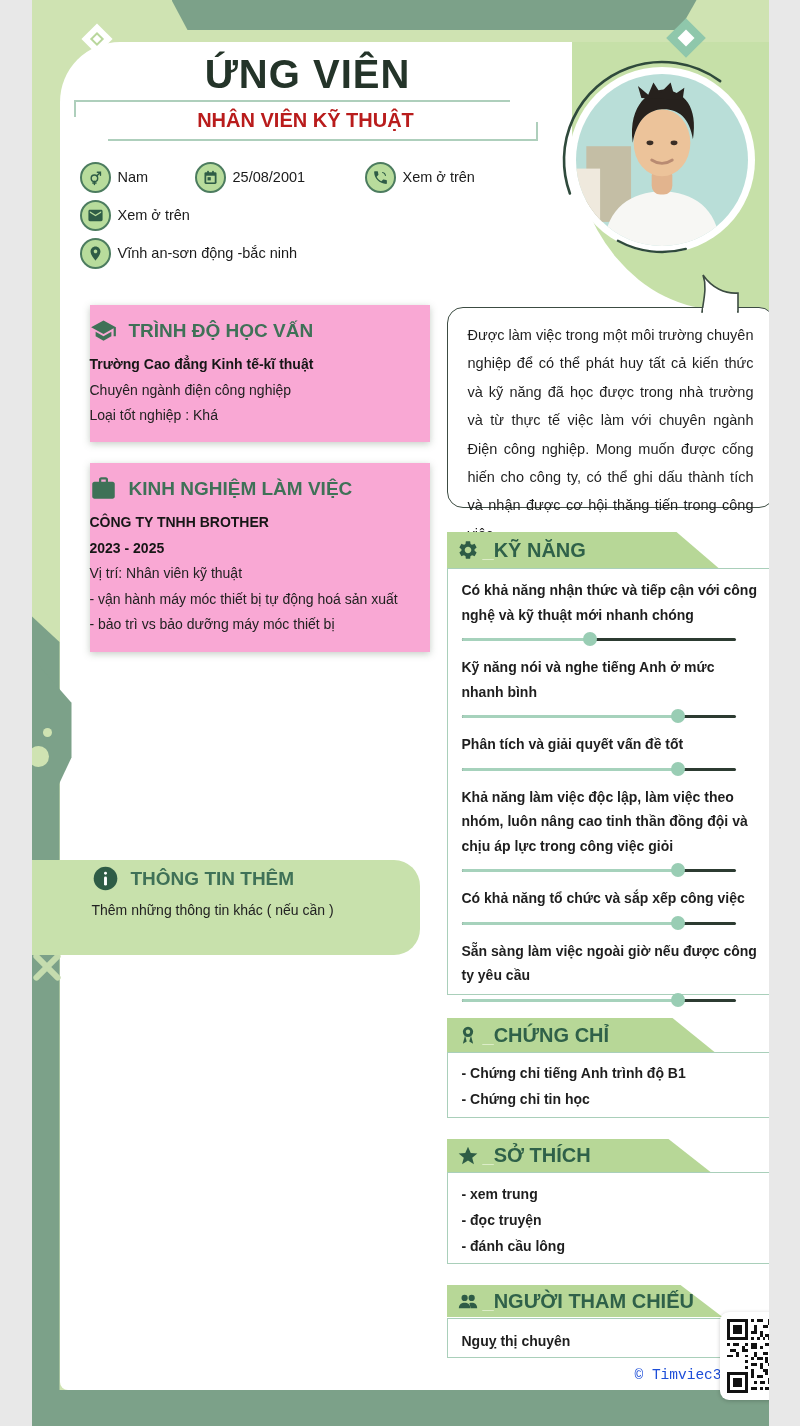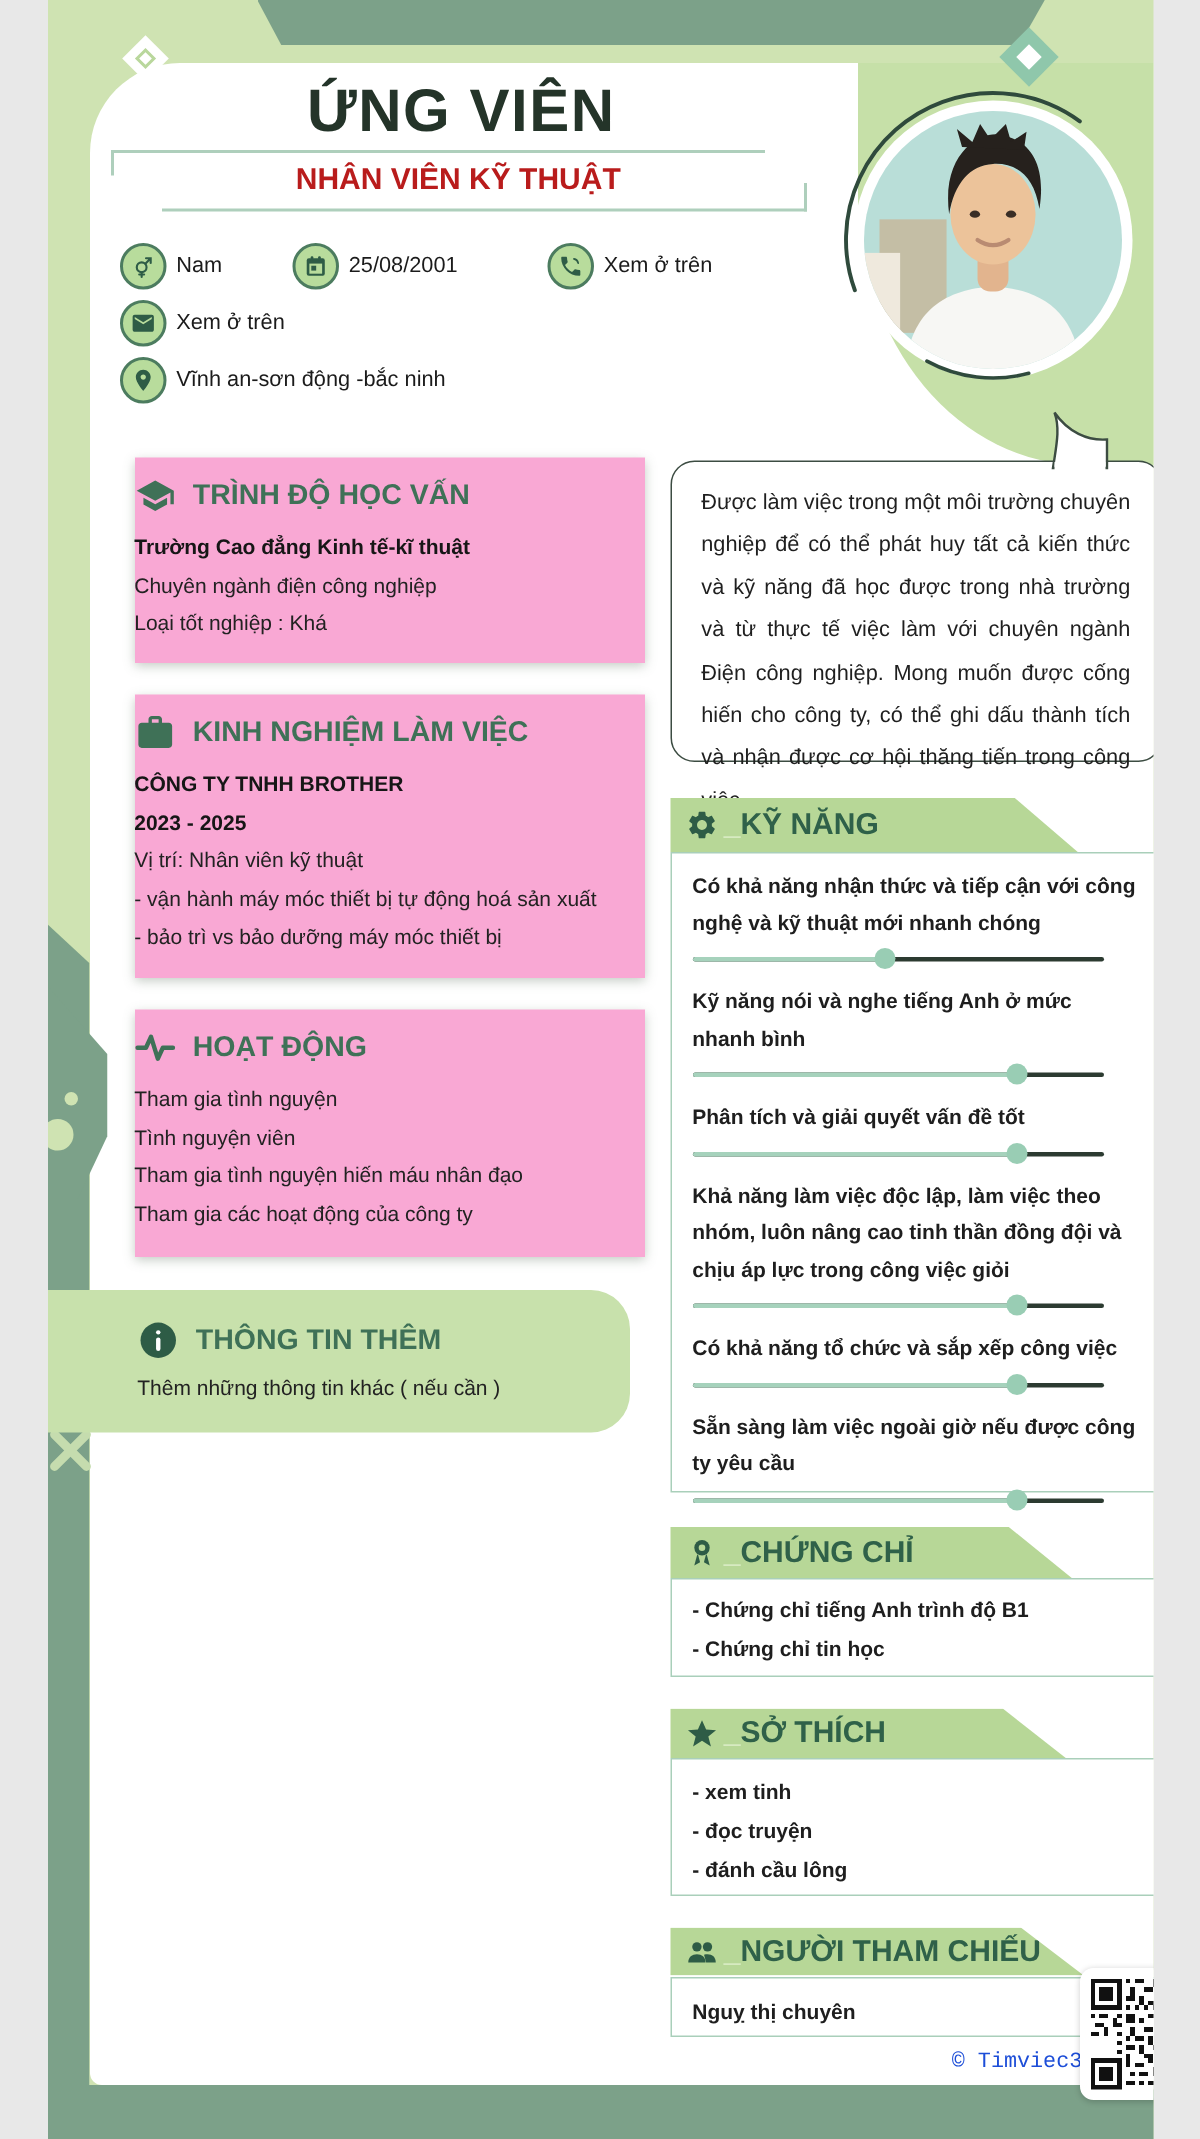--- a/index.html
+++ b/index.html
@@ -72,21 +72,21 @@
 
   
   .wbox { background:#f9a8d4; box-shadow:0 2px 7px rgba(90,110,90,.35); z-index:4; padding:12px 0;margin-left:16px; }
   .lhead { display:flex; align-items:center; gap:12px; color:#3f7157; font-size:19px;
     font-weight:bold; margin-bottom:8px; }
   .lhead svg { width:27px; height:27px; flex:0 0 auto; }
   .bline { font-size:14px; line-height:25.5px; color:#222; }
   .bline.bold { font-weight:bold; color:#161616; }
 
   .extra-box { left:0; top:860px; width:388px; height:95px; background:#c8e1ac;
-    border-radius:0 26px 26px 0; z-index:5; padding:20px 20px 12px 60px; }
+    border-radius:0 26px 26px 0; z-index:5; padding:5px 20px 12px 60px; }
   .extra-box .lhead { margin-bottom:6px; }
 
   
   .bubble { left:415px; top:307px; width:328px; height:201px; background:#fff;
     border:1.5px solid #3c4c42; border-radius:16px; z-index:4; padding:13px 20px; }
   .bubble p { font-size:14.5px; line-height:28.4px; text-align:justify; color:#1f1f1f; }
 
   .banner { background:#b7d797; clip-path:polygon(0 0,calc(100% - 42px) 0,100% 100%,0 100%);
     display:flex; align-items:center; padding:0 10px; z-index:4;
     font-size:20px; font-weight:bold; color:#2f6149; }
@@ -234,32 +234,20 @@
       </svg>
       <span>KINH NGHIỆM LÀM VIỆC</span>
     </div>
     <div class="bline bold">CÔNG TY TNHH BROTHER</div>
     <div class="bline bold">2023 - 2025</div>
     <div class="bline">Vị trí: Nhân viên kỹ thuật</div>
     <div class="bline">- vận hành máy móc thiết bị tự động hoá sản xuất</div>
     <div class="bline">- bảo trì vs bảo dưỡng máy móc thiết bị</div>
   </div>
 
-  <div class="abs wbox" style="left:42px;top:673px;width:340px;height:165px">
-    <div class="lhead">
-      <svg viewBox="0 0 24 24" fill="none" stroke="#3f7157" stroke-width="2.6" stroke-linecap="round" stroke-linejoin="round">
-        <polyline points="1.5,12 6.5,12 9.5,5.5 13.5,18.5 16.5,12 22.5,12"></polyline>
-      </svg>
-      <span>HOẠT ĐỘNG</span>
-    </div>
-    <div class="bline">Tham gia tình nguyện</div>
-    <div class="bline">Tình nguyện viên</div>
-    <div class="bline">Tham gia tình nguyện hiến máu nhân đạo</div>
-    <div class="bline">Tham gia các hoạt động của công ty</div>
-  </div>
 
   <div class="abs extra-box">
     <div class="lhead">
       <svg viewBox="0 0 24 24">
         <circle cx="12" cy="12" r="10.5" fill="#2e5c46"></circle>
         <rect x="10.7" y="6" width="2.6" height="2.6" rx="1.3" fill="#fff"></rect>
         <rect x="10.7" y="10.3" width="2.6" height="8" rx="1.3" fill="#fff"></rect>
       </svg>
       <span>THÔNG TIN THÊM</span>
     </div>
@@ -332,21 +320,21 @@
   </div>
 
   <div class="abs banner" style="left:415px;top:1139px;width:264px;height:33px">
     <svg viewBox="0 0 24 24" fill="#2e5c46">
       <polygon points="12,2 15,8.8 22.2,9.2 16.6,13.9 18.5,21 12,16.9 5.5,21 7.4,13.9 1.8,9.2 9,8.8"></polygon>
     </svg>
     <span class="us">_</span>
     <span>SỞ THÍCH</span>
   </div>
   <div class="abs rbox" style="left:415px;top:1172px;width:328px;height:92px;padding:8px 14px">
-    <div class="rline">- xem tinh</div>
+    <div class="rline">- xem trung</div>
     <div class="rline">- đọc truyện</div>
     <div class="rline">- đánh cầu lông</div>
   </div>
 
   <div class="abs banner" style="left:415px;top:1285px;width:276px;height:32px">
     <svg viewBox="0 0 24 22" fill="#2e5c46">
       <circle cx="8.3" cy="7.6" r="3.4"></circle>
       <circle cx="16" cy="7.6" r="3.4"></circle>
       <path d="M2,19 c0-4 2.8-6 6.3-6 s6.3,2 6.3,6 z"></path>
       <path d="M13.5,13.4 c0.8-0.3 1.6-0.4 2.5-0.4 c3.5,0 6,2 6,6 h-7 z"></path>

